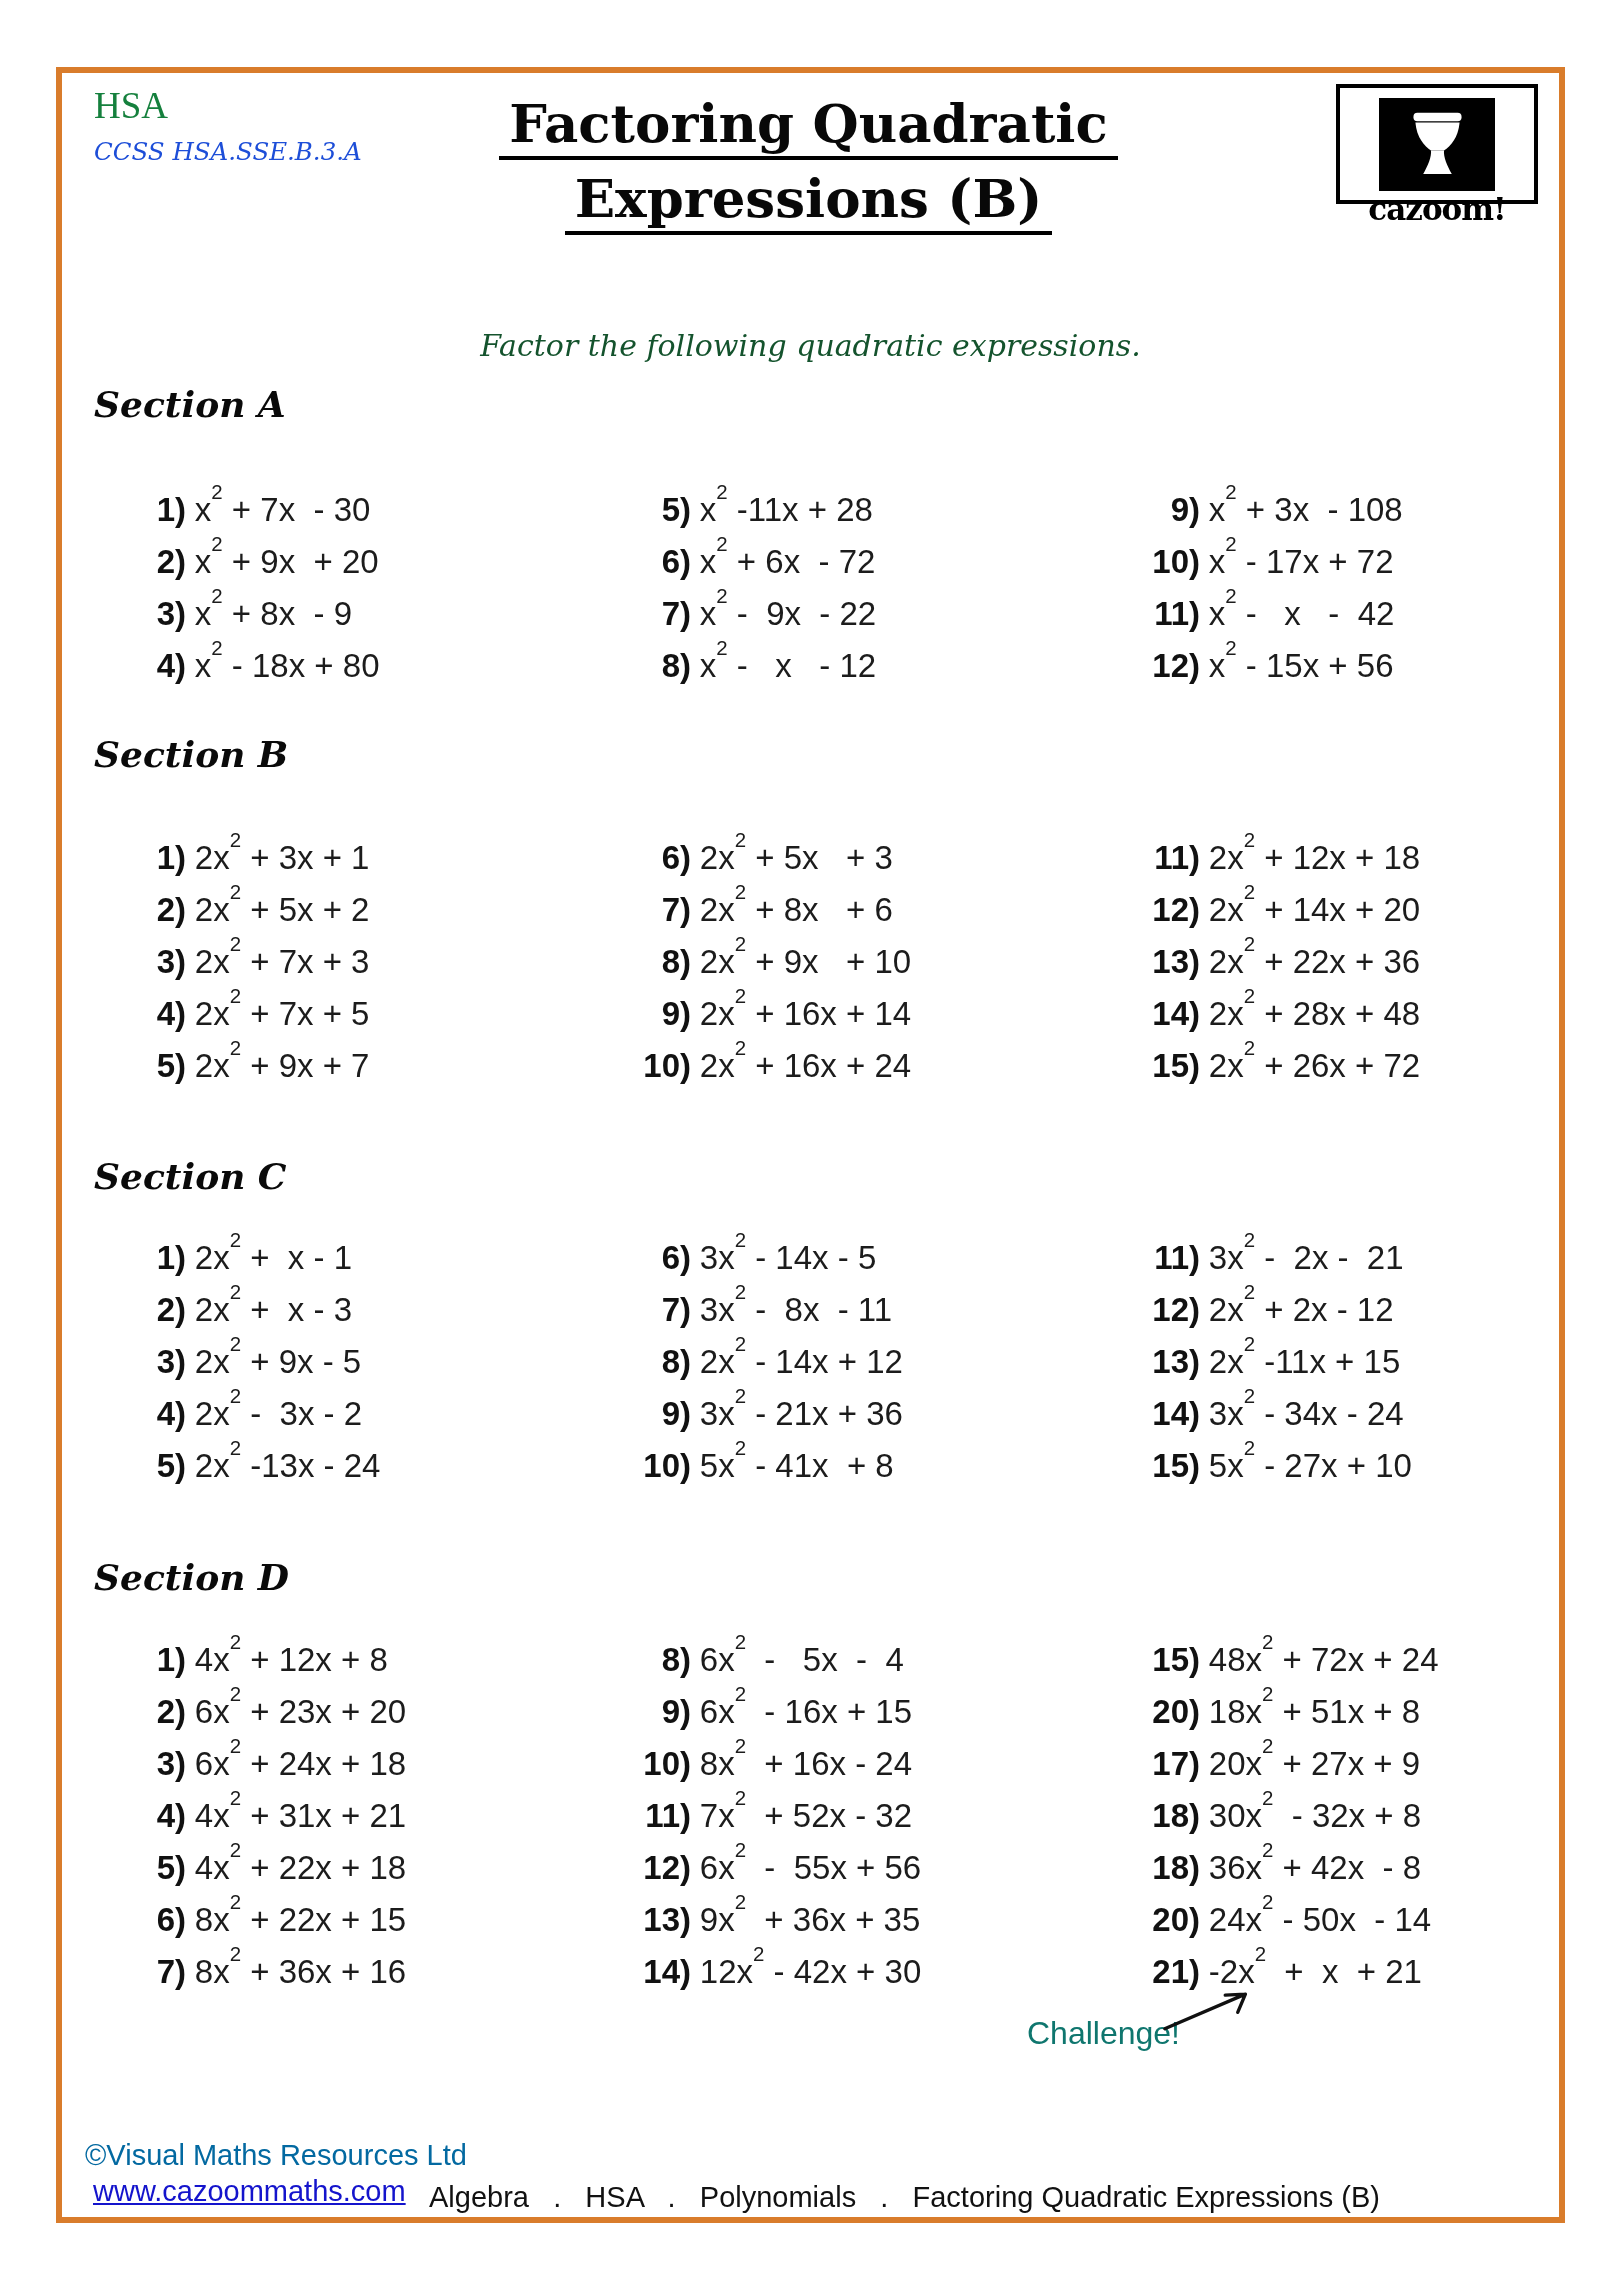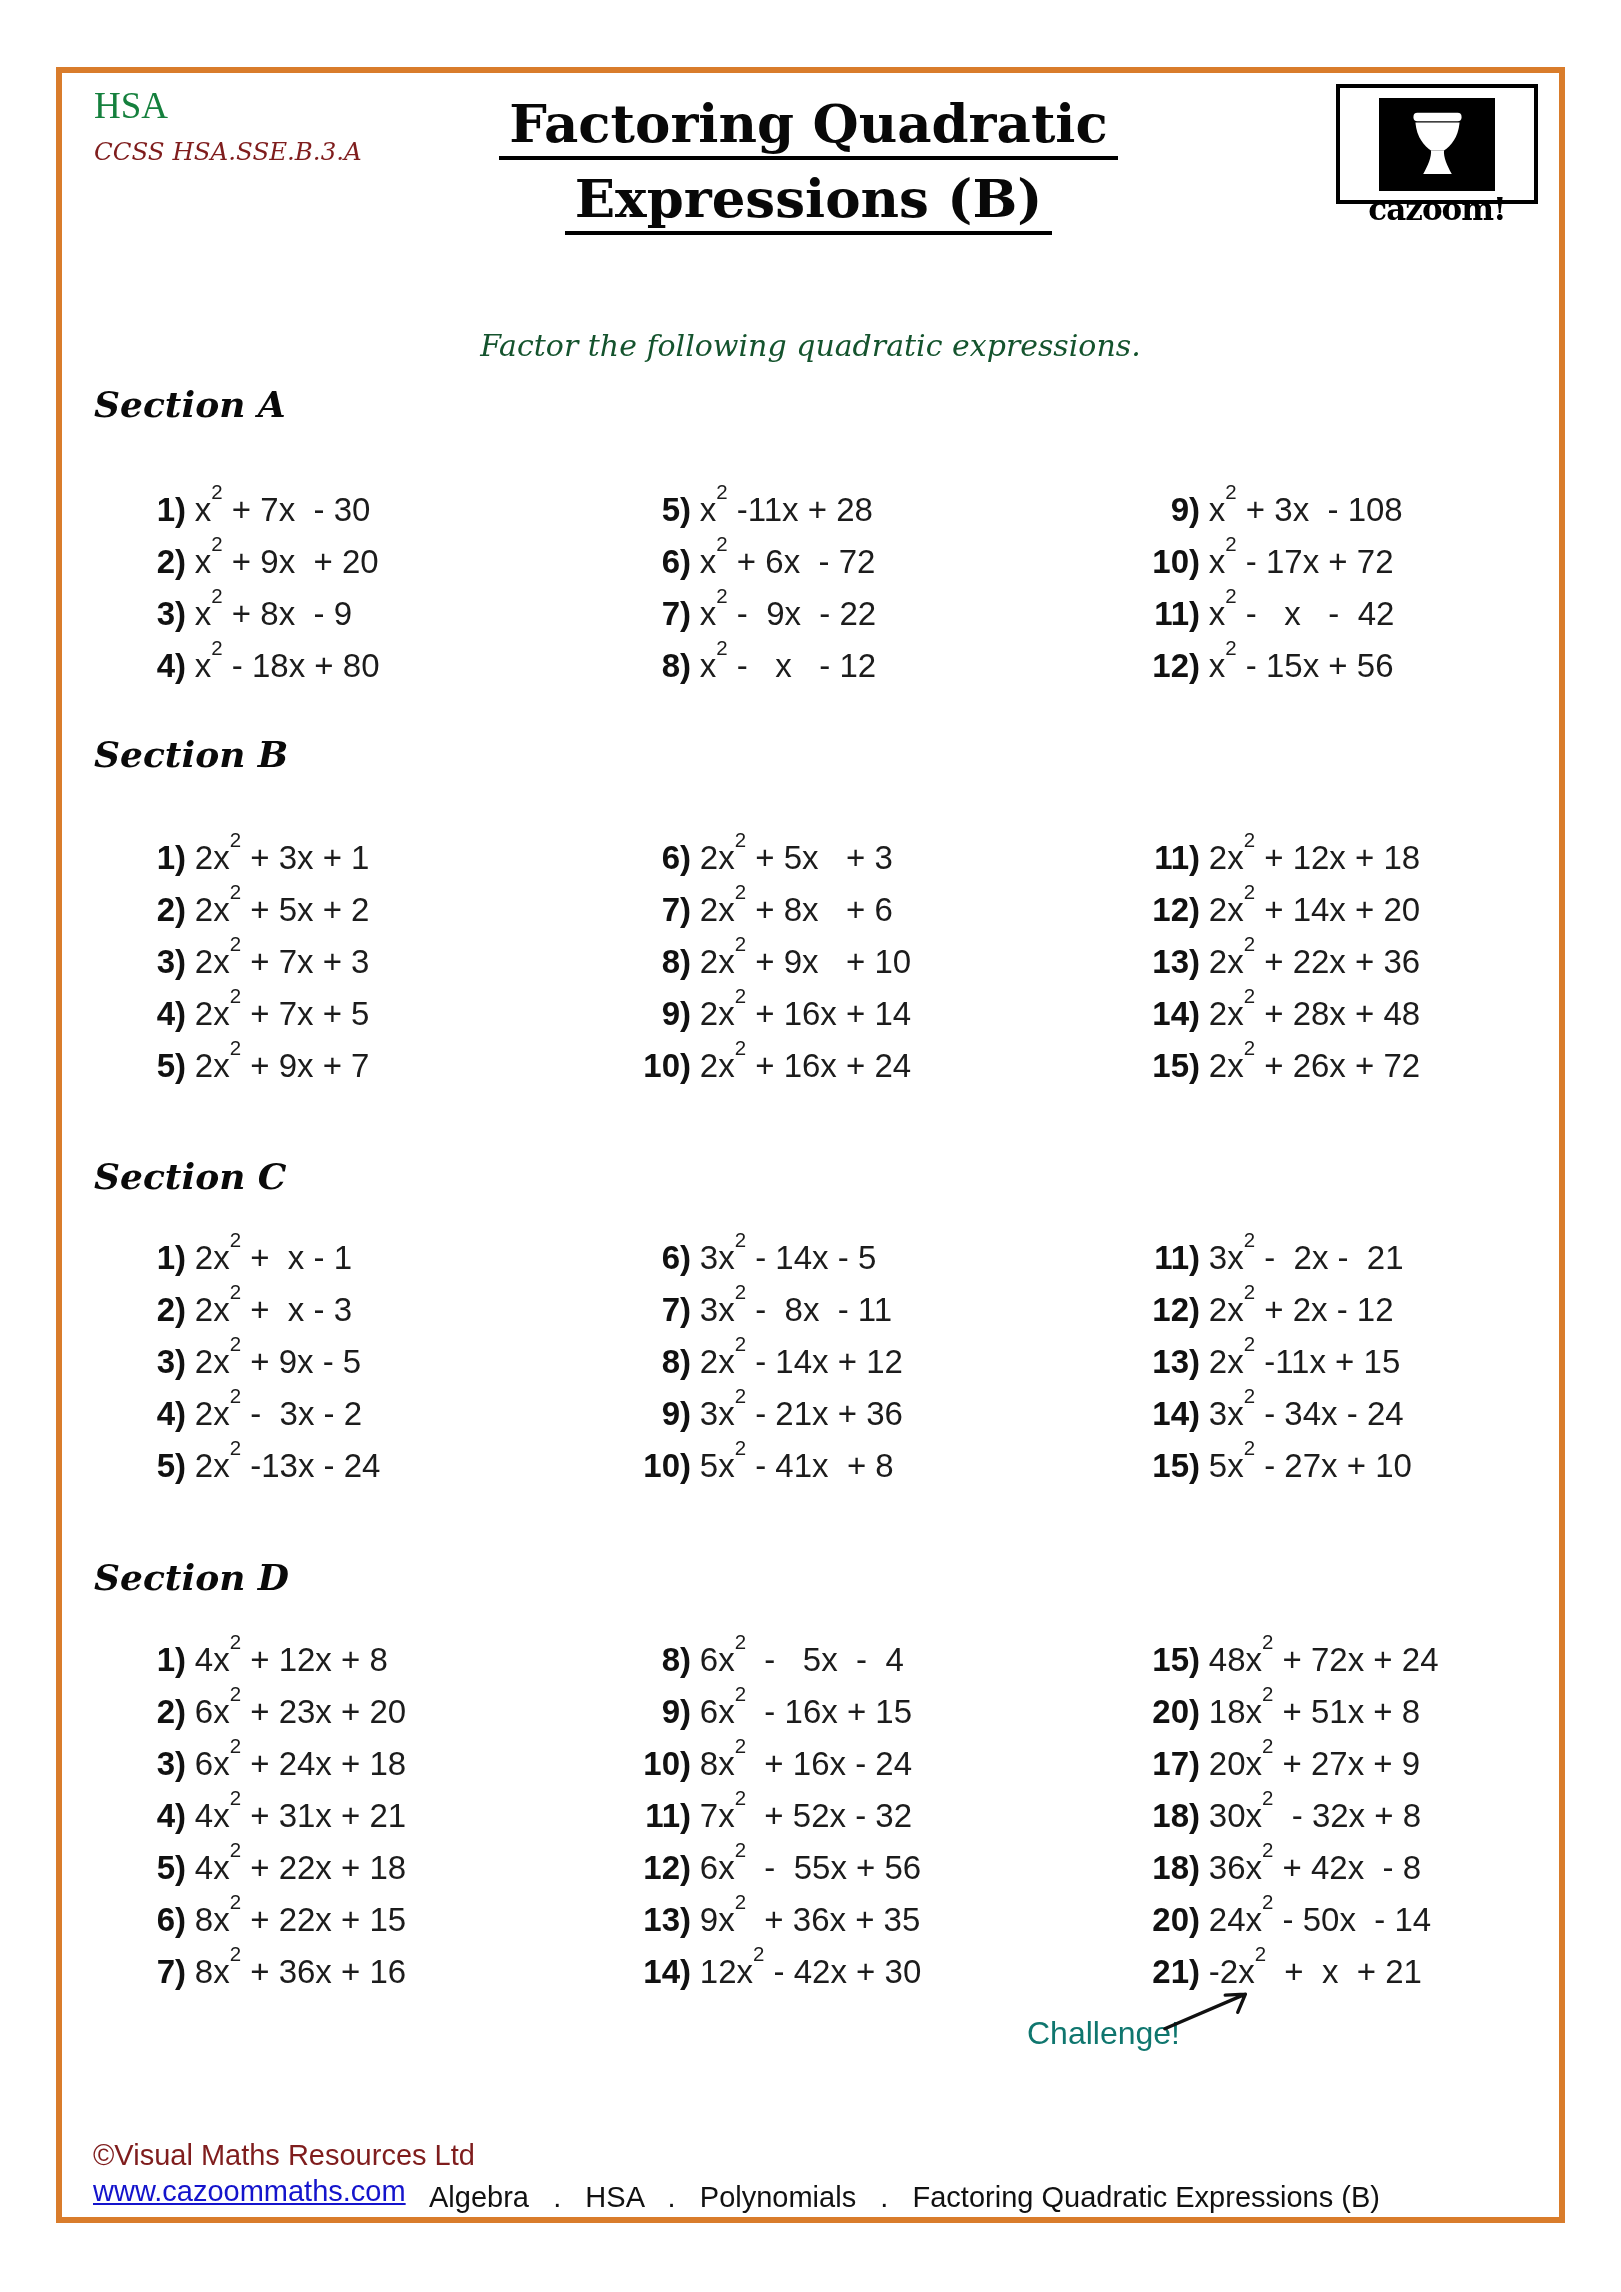--- a/index.html
+++ b/index.html
@@ -6,21 +6,21 @@
   body{
     width:1621px;height:2293px;position:relative;background:#ffffff;
     font-family:"Liberation Sans",sans-serif;color:#1a1a1a;overflow:hidden;
   }
   .frame{position:absolute;left:56px;top:67px;width:1509px;height:2156px;
     border:6.9px solid #D97C2B;box-sizing:border-box;background:#fff;}
   
   .hsa{position:absolute;left:94px;top:84px;font-family:Liberation Serif, serif;
     font-size:37px;font-weight:400;color:#15803d;}
   .ccss{position:absolute;left:94px;top:137px;font-family:"DejaVu Serif",serif;
-    font-style:italic;font-size:24.5px;color:#7f1d1d;}
+    font-style:italic;font-size:24.5px;color:#1d4ed8;}
   .title{position:absolute;left:392px;top:94px;width:833px;text-align:center;color:#080808;}
   .tline{display:inline-block;font-family:"DejaVu Serif",serif;font-weight:700;
     font-size:53px;line-height:1.12;border-bottom:4.9px solid #000;padding:0 9.8px 2.9px;}
   .tline2{margin-top:8.8px;}
   .logo{position:absolute;left:1336px;top:84px;width:202px;height:120px;
     border:4.9px solid #000;background:#fff;box-sizing:border-box;text-align:center;}
   .logo-black{width:116px;height:93px;background:#000;margin:9.8px auto 0;
     display:flex;align-items:center;justify-content:center;}
   .logo-black svg{width:65px;height:80px;display:block;}
   .logo-text{font-family:"DejaVu Serif",serif;font-weight:700;font-size:31px;
@@ -38,21 +38,21 @@
   .rowsA{top:484px}.rowsB{top:832px}.rowsC{top:1232px}.rowsD{top:1634px}
   .prob{height:52px;line-height:52px;white-space:pre;font-size:33px;}
   .num{display:inline-block;min-width:51px;text-align:right;font-weight:700;
     margin-right:8.8px;color:#111;}
   .expr{font-weight:400;color:#1c1c1c;}
   .expr sup{font-size:0.62em;position:relative;top:-0.48em;line-height:0;}
   
   .challenge-label{position:absolute;left:1027px;top:2015px;font-size:32px;color:#0f766e;}
   .challenge-arrow{position:absolute;left:1159px;top:1984px;width:96px;height:51px;}
   
-  .f-copy{position:absolute;left:93px;top:2139px;font-size:29px;color:#7f1d1d;}
+  .f-copy{position:absolute;left:85px;top:2139px;font-size:29px;color:#0369a1;}
   .f-web{position:absolute;left:93px;top:2175px;font-size:29px;color:#1414cc;
     text-decoration:underline;cursor:pointer;}
   .f-crumb{position:absolute;left:429px;top:2181px;font-size:29px;color:#111;white-space:pre;}
 </style>
 </head>
 <body>
 
 <div class="frame"></div>
 
 <div class="hsa">HSA</div>

